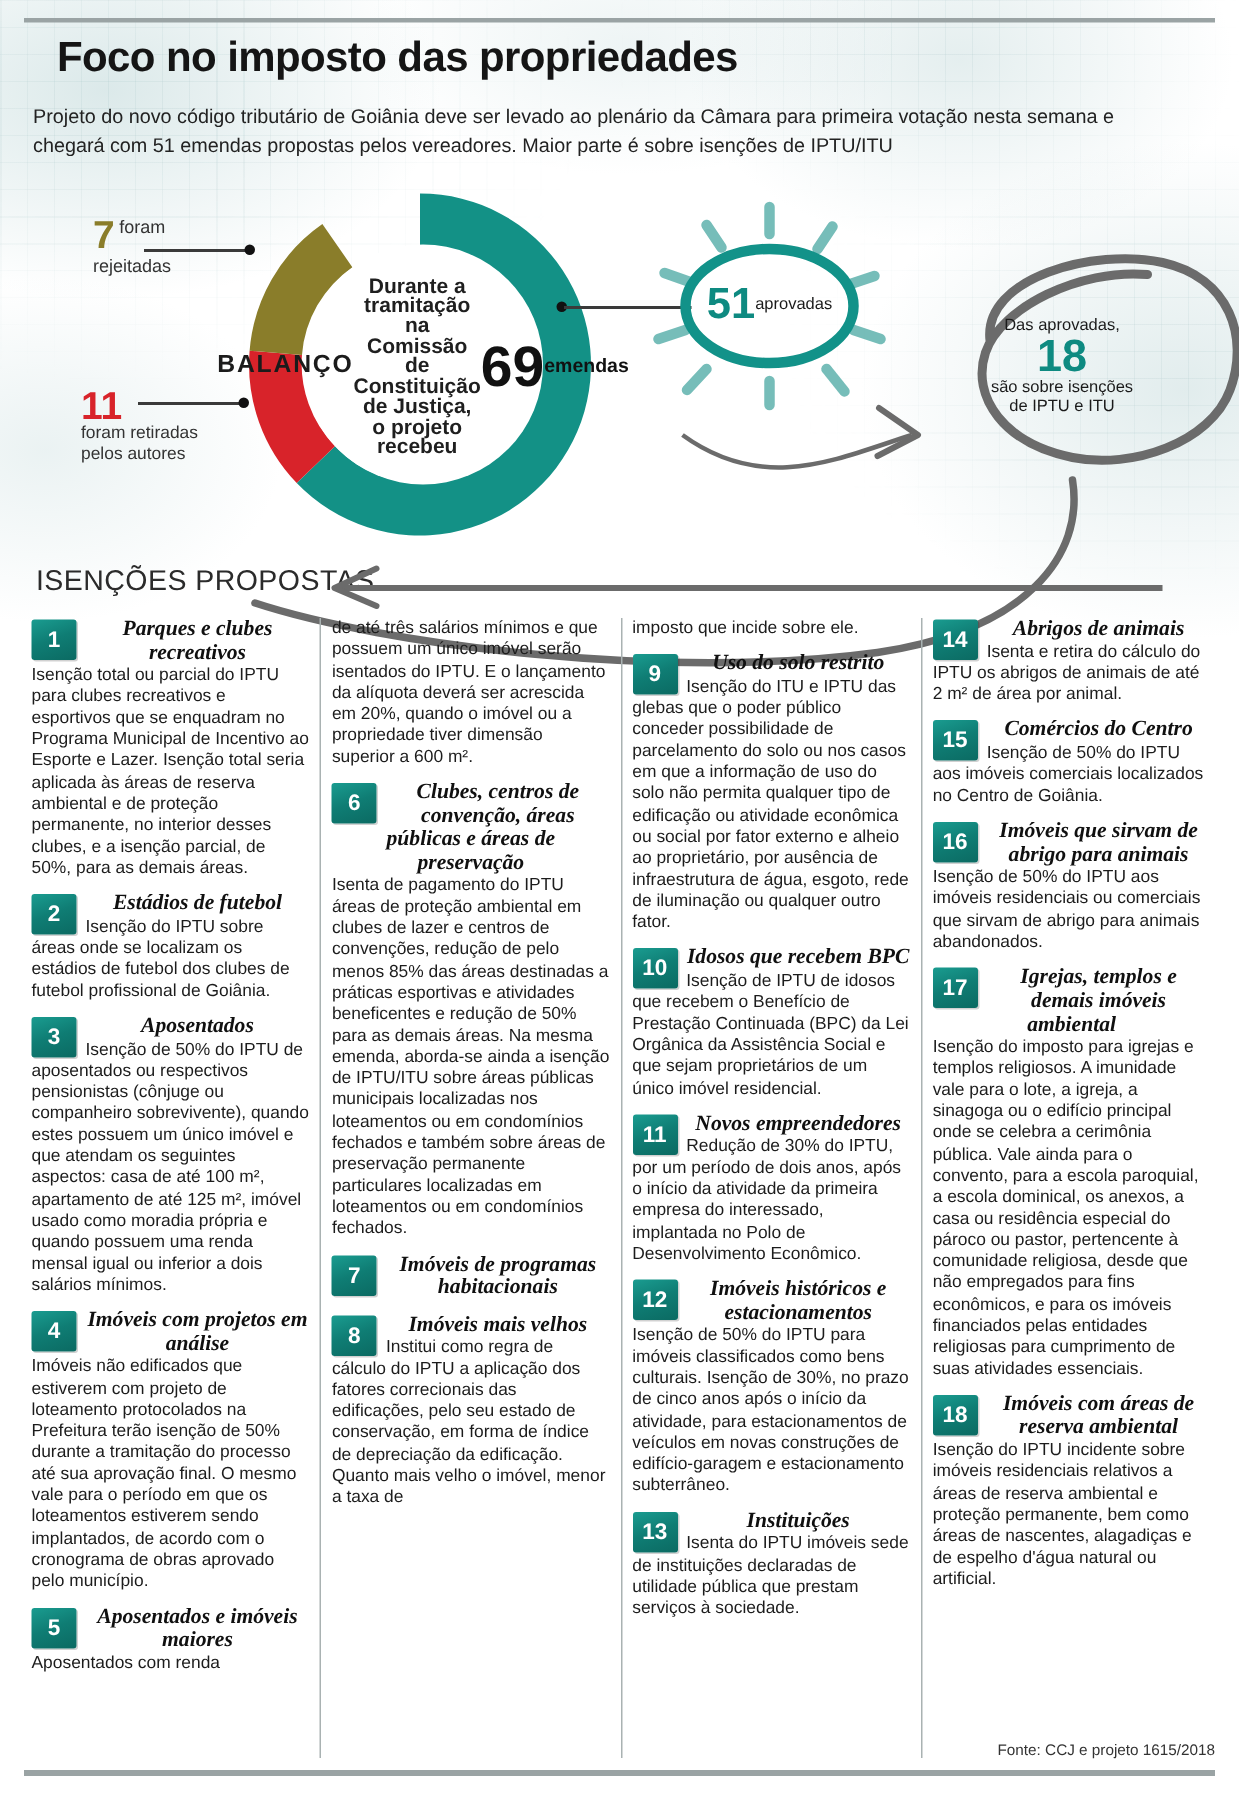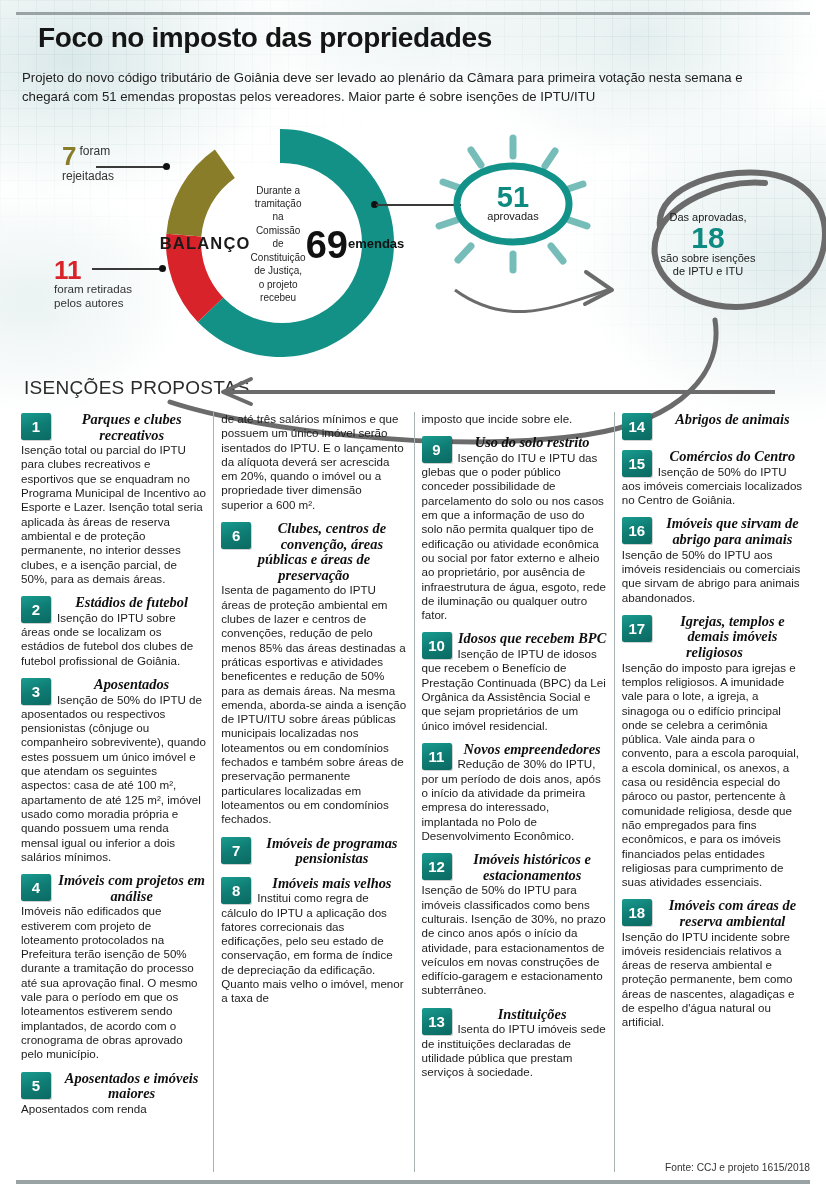--- a/index.html
+++ b/index.html
@@ -47,39 +47,39 @@
   }
 
   
   .donut-wrap{position:absolute;left:152px;top:113px;width:260px;height:260px;}
   .donut-center{
     position:absolute;left:50px;top:50px;width:160px;height:160px;border-radius:50%;
     background:#fff;display:flex;flex-direction:row;align-items:center;justify-content:center;
     text-align:center;
   }
   .donut-center .t1{font-size:16.5px;letter-spacing:1.2px;color:#1b1b1b;font-weight:600;}
-  .donut-center .t2{font-size:10px;line-height:13.4px;color:#1f1f1f;margin-top:2px;width:150px;}
+  .donut-center .t2{font-size:14px;line-height:13.4px;color:#1f1f1f;margin-top:2px;width:150px;font-weight:bold;}
   .donut-center .big{font-size:38px;font-weight:bold;line-height:36px;margin-top:4px;color:#111;}
   .donut-center .t3{font-size:13px;font-weight:bold;color:#111;margin-top:0px;}
 
   .lead-dot{position:absolute;width:7px;height:7px;border-radius:50%;background:#111;}
   .lead-line{position:absolute;height:1.5px;background:#3a3a3a;}
 
   .cal7{position:absolute;left:62px;top:144px;width:80px;}
   .cal7 .num{font-size:26px;font-weight:bold;color:#8a7d2a;line-height:24px;display:inline-block;}
   .cal7 .lbl{font-size:12px;color:#333;display:inline-block;vertical-align:top;margin-left:3px;line-height:14px;}
   .cal7 .lbl2{font-size:12px;color:#333;line-height:14px;}
 
   .cal11{position:absolute;left:54px;top:258px;width:110px;}
   .cal11 .num{font-size:26px;font-weight:bold;color:#d8232a;line-height:24px;}
   .cal11 .lbl{font-size:11.6px;color:#333;line-height:14px;}
 
   
   .c51{position:absolute;left:458px;top:170px;width:110px;height:66px;}
-  .c51 .inner{position:absolute;inset:0;display:flex;flex-direction:column;align-items:center;justify-content:center;}
+  .c51 .inner{position:absolute;inset:0;display:flex;flex-direction:row;align-items:center;justify-content:center;}
   .c51 .num{font-size:29px;font-weight:bold;color:#0e8a81;line-height:26px;}
   .c51 .lbl{font-size:11px;color:#1a1a1a;}
 
   
   .c18{position:absolute;left:628px;top:192px;width:160px;height:104px;
        display:flex;flex-direction:column;align-items:center;justify-content:center;text-align:center;}
   .c18 .top{font-size:11px;color:#1a1a1a;line-height:13px;}
   .c18 .num{font-size:30px;font-weight:bold;color:#0e8a81;line-height:28px;}
   .c18 .bot{font-size:11px;color:#1a1a1a;line-height:13px;}
 
@@ -235,21 +235,21 @@
 
     <div class="col">
       <div class="cont">de até três salários mínimos e que possuem um único imóvel serão isentados do IPTU. E o lançamento da alíquota deverá ser acrescida em 20%, quando o imóvel ou a propriedade tiver dimensão superior a 600 m².</div>
       <div class="item">
         <div class="badge">6</div>
         <div class="ttl">Clubes, centros de convenção, áreas públicas e áreas de preservação</div>
         <div class="body">Isenta de pagamento do IPTU áreas de proteção ambiental em clubes de lazer e centros de convenções, redução de pelo menos 85% das áreas destinadas a práticas esportivas e atividades beneficentes e redução de 50% para as demais áreas. Na mesma emenda, aborda-se ainda a isenção de IPTU/ITU sobre áreas públicas municipais localizadas nos loteamentos ou em condomínios fechados e também sobre áreas de preservação permanente particulares localizadas em loteamentos ou em condomínios fechados.</div>
       </div>
       <div class="item">
         <div class="badge">7</div>
-        <div class="ttl">Imóveis de programas pensionistas</div>
+        <div class="ttl">Imóveis de programas habitacionais</div>
       </div>
       <div class="item">
         <div class="badge">8</div>
         <div class="ttl">Imóveis mais velhos</div>
         <div class="body">Institui como regra de cálculo do IPTU a aplicação dos fatores correcionais das edificações, pelo seu estado de conservação, em forma de índice de depreciação da edificação. Quanto mais velho o imóvel, menor a taxa de</div>
       </div>
     </div>
 
     <div class="col">
       <div class="cont">imposto que incide sobre ele.</div>
@@ -277,34 +277,35 @@
         <div class="badge">13</div>
         <div class="ttl">Instituições</div>
         <div class="body">Isenta do IPTU imóveis sede de instituições declaradas de utilidade pública que prestam serviços à sociedade.</div>
       </div>
     </div>
 
     <div class="col">
       <div class="item">
         <div class="badge">14</div>
         <div class="ttl">Abrigos de animais</div>
+        <div class="body">Isenta e retira do cálculo do IPTU os abrigos de animais de até 2 m² de área por animal.</div>
       </div>
       <div class="item">
         <div class="badge">15</div>
         <div class="ttl">Comércios do Centro</div>
         <div class="body">Isenção de 50% do IPTU aos imóveis comerciais localizados no Centro de Goiânia.</div>
       </div>
       <div class="item">
         <div class="badge">16</div>
         <div class="ttl">Imóveis que sirvam de abrigo para animais</div>
         <div class="body">Isenção de 50% do IPTU aos imóveis residenciais ou comerciais que sirvam de abrigo para animais abandonados.</div>
       </div>
       <div class="item">
         <div class="badge">17</div>
-        <div class="ttl">Igrejas, templos e demais imóveis religiosos</div>
+        <div class="ttl">Igrejas, templos e demais imóveis ambiental</div>
         <div class="body">Isenção do imposto para igrejas e templos religiosos. A imunidade vale para o lote, a igreja, a sinagoga ou o edifício principal onde se celebra a cerimônia pública. Vale ainda para o convento, para a escola paroquial, a escola dominical, os anexos, a casa ou residência especial do pároco ou pastor, pertencente à comunidade religiosa, desde que não empregados para fins econômicos, e para os imóveis financiados pelas entidades religiosas para cumprimento de suas atividades essenciais.</div>
       </div>
       <div class="item">
         <div class="badge">18</div>
         <div class="ttl">Imóveis com áreas de reserva ambiental</div>
         <div class="body">Isenção do IPTU incidente sobre imóveis residenciais relativos a áreas de reserva ambiental e proteção permanente, bem como áreas de nascentes, alagadiças e de espelho d'água natural ou artificial.</div>
       </div>
     </div>
 
   </div>

